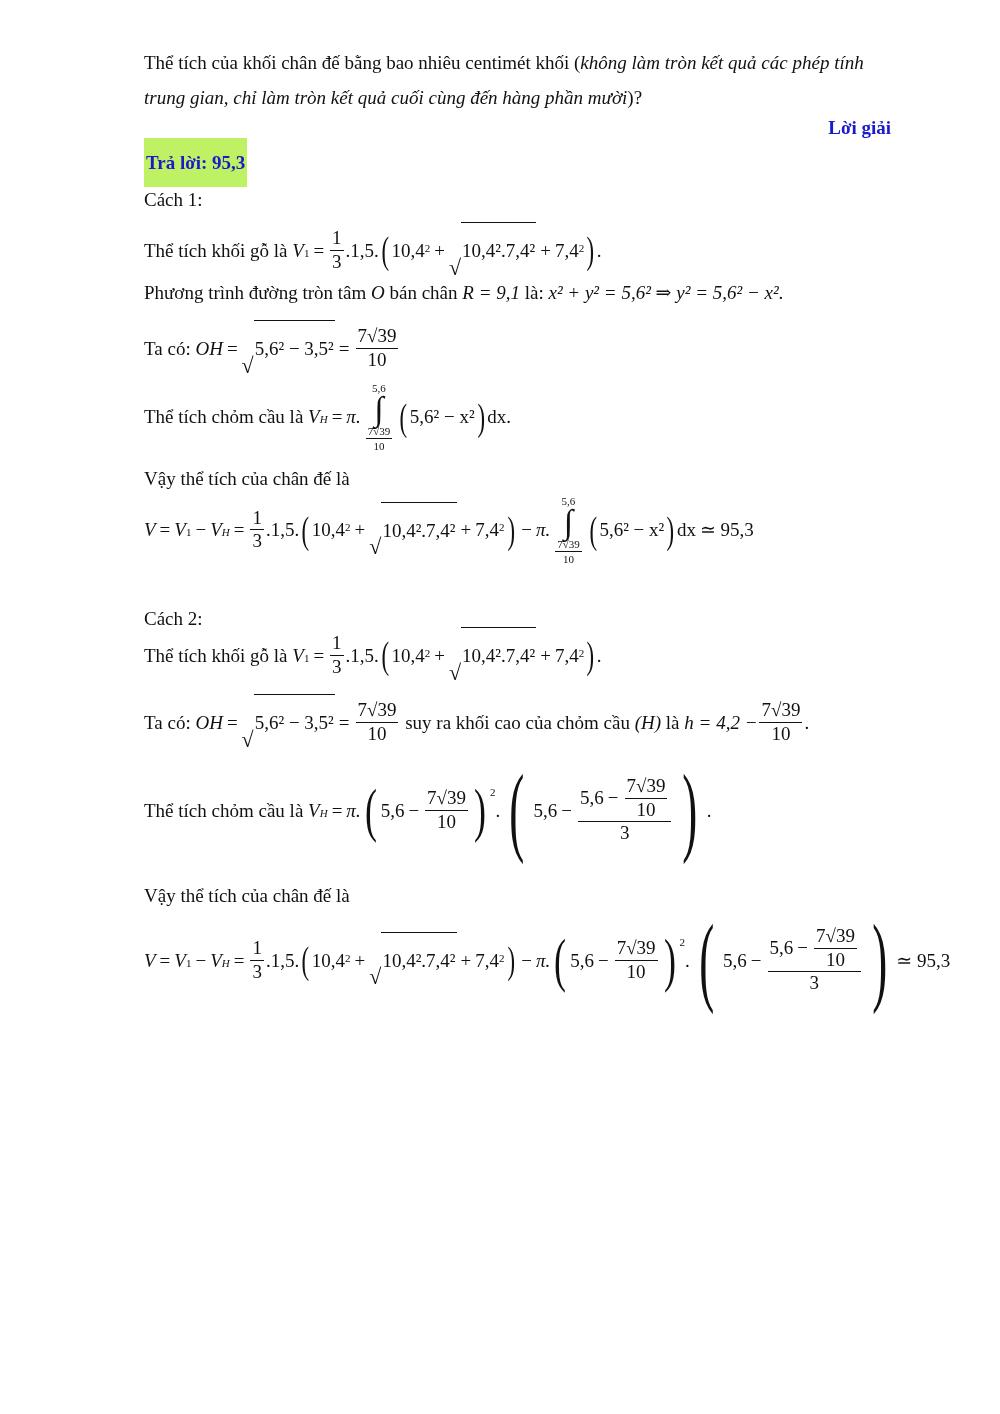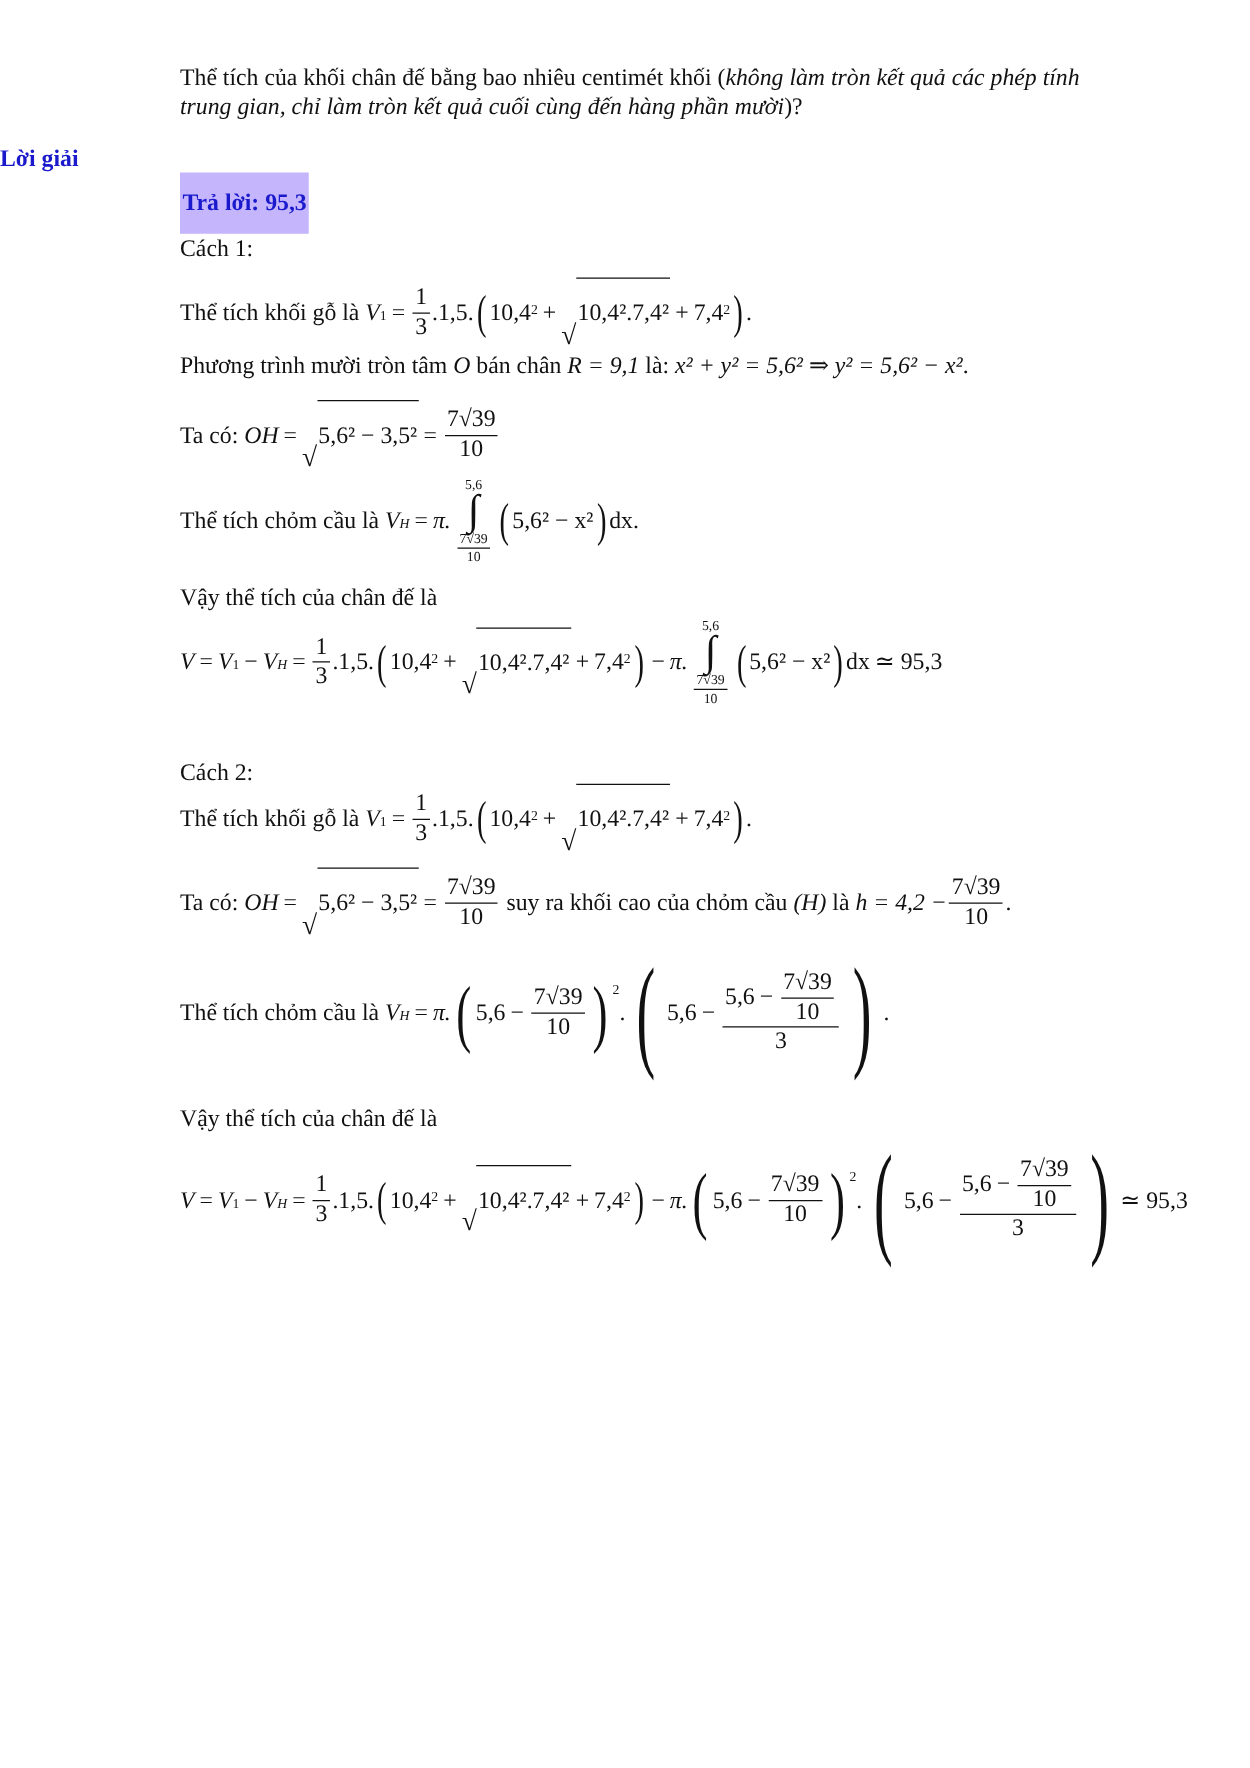--- a/index.html
+++ b/index.html
@@ -1,22 +1,22 @@
 <!DOCTYPE html>
 <html><head>
 <meta charset="utf-8">
 <style>
   html, body { margin:0; padding:0; background:#ffffff; }
   body { width:1000px; height:1414px; position:relative; overflow:hidden;
          font-family:"Liberation Serif", "DejaVu Serif", serif; color:#111; font-size:19px; }
   .ln { position:absolute; left:144px; white-space:nowrap; line-height:1; }
   .it { font-style:italic; }
-  .center { position:absolute; left:0; width:891px; text-align:left; }
+  .center { position:absolute; left:0; width:891px; text-align:right; }
   .title { color:#1a1acc; font-weight:bold; font-size:19px; }
-  .answer { background:#c4b5fd; color:#1a1acc; font-weight:bold; padding:14px 2px; }
+  .answer { background:#bef264; color:#1a1acc; font-weight:bold; padding:14px 2px; }
   .m { display:inline-flex; align-items:center; vertical-align:middle; font-family:"Liberation Serif", serif; }
   .var { font-style:italic; }
   sup { font-size:11px; vertical-align:top; position:relative; top:-2px; }
   sub { font-size:11px; vertical-align:bottom; position:relative; top:3px; }
   .frac { display:inline-flex; flex-direction:column; align-items:center; margin:0 2px; line-height:1.1; }
   .frac .num { border-bottom:1px solid #111; padding:0 2px 1px; }
   .frac .den { padding:1px 2px 0; }
   .sqrt { display:inline-flex; align-items:flex-end; }
   .sqrt .rad { font-size:22px; line-height:1; }
   .sqrt .inner { border-top:1px solid #111; padding:17px 1px; line-height:1.15; }
@@ -27,21 +27,21 @@
   .integ .sym { font-size:34px; line-height:0.9; }
   .smallfrac { font-size:11px; }
   .op { margin:0 4px; }
 </style>
 </head>
 <body>
 
 <div class="ln" style="top:53px;">
   <span>Thể tích của khối chân đế bằng bao nhiêu centimét khối (</span><span class="it">không làm tròn kết quả các phép tính</span>
 </div>
-<div class="ln it" style="top:76px;">
+<div class="ln it" style="top:88px;">
   <span>trung gian, chỉ làm tròn kết quả cuối cùng đến hàng phần mười</span><span style="font-style:normal">)?</span>
 </div>
 
 <div class="center title" style="top:117px;">Lời giải</div>
 
 <div class="ln" style="top:153px;">
   <span class="answer">Trả lời: 95,3</span>
 </div>
 
 <div class="ln" style="top:190px;">Cách 1:</div>
@@ -63,21 +63,21 @@
         <span class="rad">√</span>
         <span class="inner">10,4².7,4²</span>
       </span>
     <span class="op">+</span>
     <span>7,4</span><sup>2</sup>
     <span class="paren">)</span>.
   </span>
 </div>
 
 <div class="ln" style="top:283px;">
-  <span>Phương trình mười tròn tâm</span>
+  <span>Phương trình đường tròn tâm</span>
   <span class="var">O</span>
   <span>bán chân</span>
   <span class="var">R = 9,1</span>
   <span>là:</span>
   <span class="var">x² + y² = 5,6² ⇒ y² = 5,6² − x²</span>.
 </div>
 
 <div class="ln" style="top:320px;">
   <span class="m">
     <span>Ta có:</span>&nbsp;

